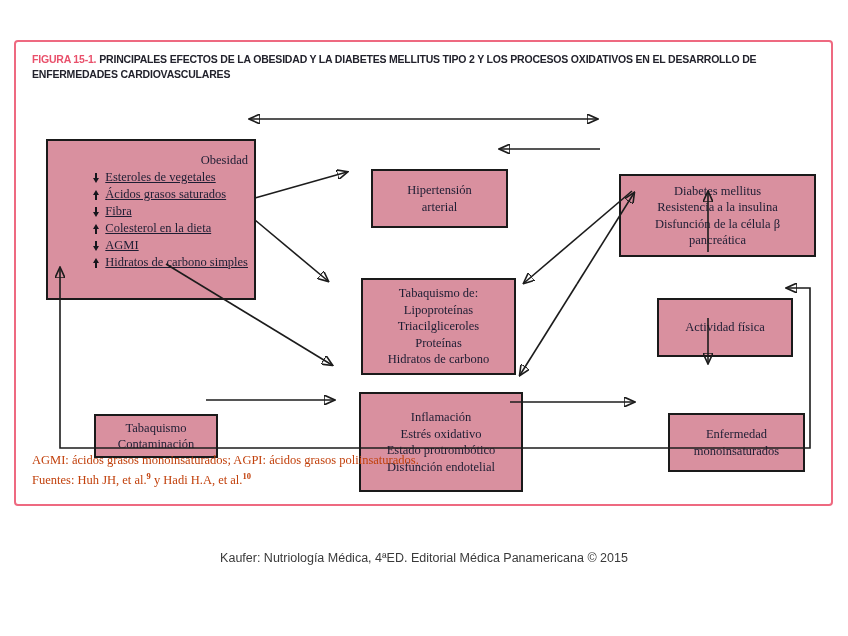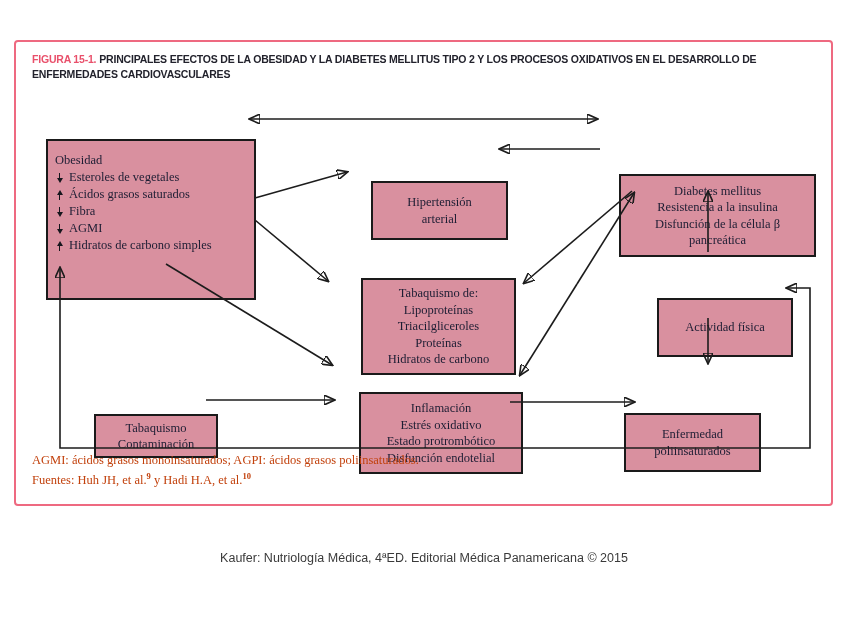--- a/index.html
+++ b/index.html
@@ -22,31 +22,31 @@
   .figure-title .accent{color:#e9506b;margin-right:3px;}
   
   .dbox{
     position:absolute;box-sizing:border-box;
     background:#d9909f;border:2px solid #1a1a1a;
     color:#1d1d33;font-size:12.5px;line-height:16.5px;
     display:flex;flex-direction:column;justify-content:center;
     text-align:center;
   }
   .dbox.left-align{justify-content:flex-start;text-align:left;padding:11px 6px 6px 7px;}
-  #box-obesidad{left:30px;top:97px;width:210px;height:161px;}
-  #box-hipertension{left:355px;top:139px;width:137px;height:59px;}
+  #box-obesidad{left:30px;top:97px;width:210px;height:161px;align-items:flex-end;}
+  #box-hipertension{left:355px;top:127px;width:137px;height:59px;}
   #box-diabetes{left:603px;top:100px;width:197px;height:83px;margin-top:32px;}
   #box-metabolismo{left:345px;top:236px;width:155px;height:97px;}
-  #box-inflamacion{left:343px;top:350px;width:164px;height:82px;}
+  #box-inflamacion{left:343px;top:350px;width:164px;height:100px;}
   #box-tabaquismo{left:78px;top:372px;width:124px;height:44px;}
   #box-actividad{left:641px;top:256px;width:136px;height:59px;}
-  #box-enfermedad{left:608px;top:371px;width:137px;height:59px;}
+  #box-enfermedad{left:652px;top:371px;width:137px;height:59px;}
   .ob-title{height:17px;}
   .ob-row{display:flex;align-items:center;height:17px;}
-  .ob-label{white-space:nowrap;}
+  .ob-label{white-space:nowrap;text-decoration:underline;}
   
   .mini-arrow{display:inline-flex;flex-direction:column;align-items:center;width:9px;margin-right:5px;flex:0 0 9px;}
   .mini-arrow.up{flex-direction:column-reverse;}
   .mini-arrow i{display:block;}
   .mini-arrow .stem{width:1.6px;height:5px;background:#16161d;}
   .mini-arrow .head{width:0;height:0;border-left:3.6px solid transparent;border-right:3.6px solid transparent;}
   .mini-arrow.down .head{border-top:5.6px solid #16161d;}
   .mini-arrow.up .head{border-bottom:5.6px solid #16161d;}
   
   svg.arrows{position:absolute;left:0;top:0;width:848px;height:636px;pointer-events:none;}
@@ -90,20 +90,27 @@
           <span class="ob-label">Ácidos grasos saturados</span>
         </div>
         <div class="ob-row">
           <span class="mini-arrow down">
             <i class="stem"></i>
             <i class="head"></i>
           </span>
           <span class="ob-label">Fibra</span>
         </div>
         <div class="ob-row">
+          <span class="mini-arrow up">
+            <i class="stem"></i>
+            <i class="head"></i>
+          </span>
+          <span class="ob-label">Colesterol en la dieta</span>
+        </div>
+        <div class="ob-row">
           <span class="mini-arrow down">
             <i class="stem"></i>
             <i class="head"></i>
           </span>
           <span class="ob-label">AGMI</span>
         </div>
         <div class="ob-row">
           <span class="mini-arrow up">
             <i class="stem"></i>
             <i class="head"></i>
@@ -138,21 +145,21 @@
     </div>
   <div class="dbox" id="box-tabaquismo">
       <div>Tabaquismo</div>
       <div>Contaminación</div>
     </div>
   <div class="dbox" id="box-actividad">
       <div>Actividad física</div>
     </div>
   <div class="dbox" id="box-enfermedad">
       <div>Enfermedad</div>
-      <div>poliinsaturados</div>
+      <div>monoinsaturados</div>
     </div>
 
   <div class="footnotes">
     <div>AGMI: ácidos grasos monoinsaturados; AGPI: ácidos grasos poliinsaturados.</div>
     <div><span>Fuentes: Huh JH, et al.</span><sup>9</sup><span> y Hadi H.A, et al.</span><sup>10</sup></div>
   </div>
 </div>
 
 <svg class="arrows" viewBox="0 0 848 636">
   <defs>

